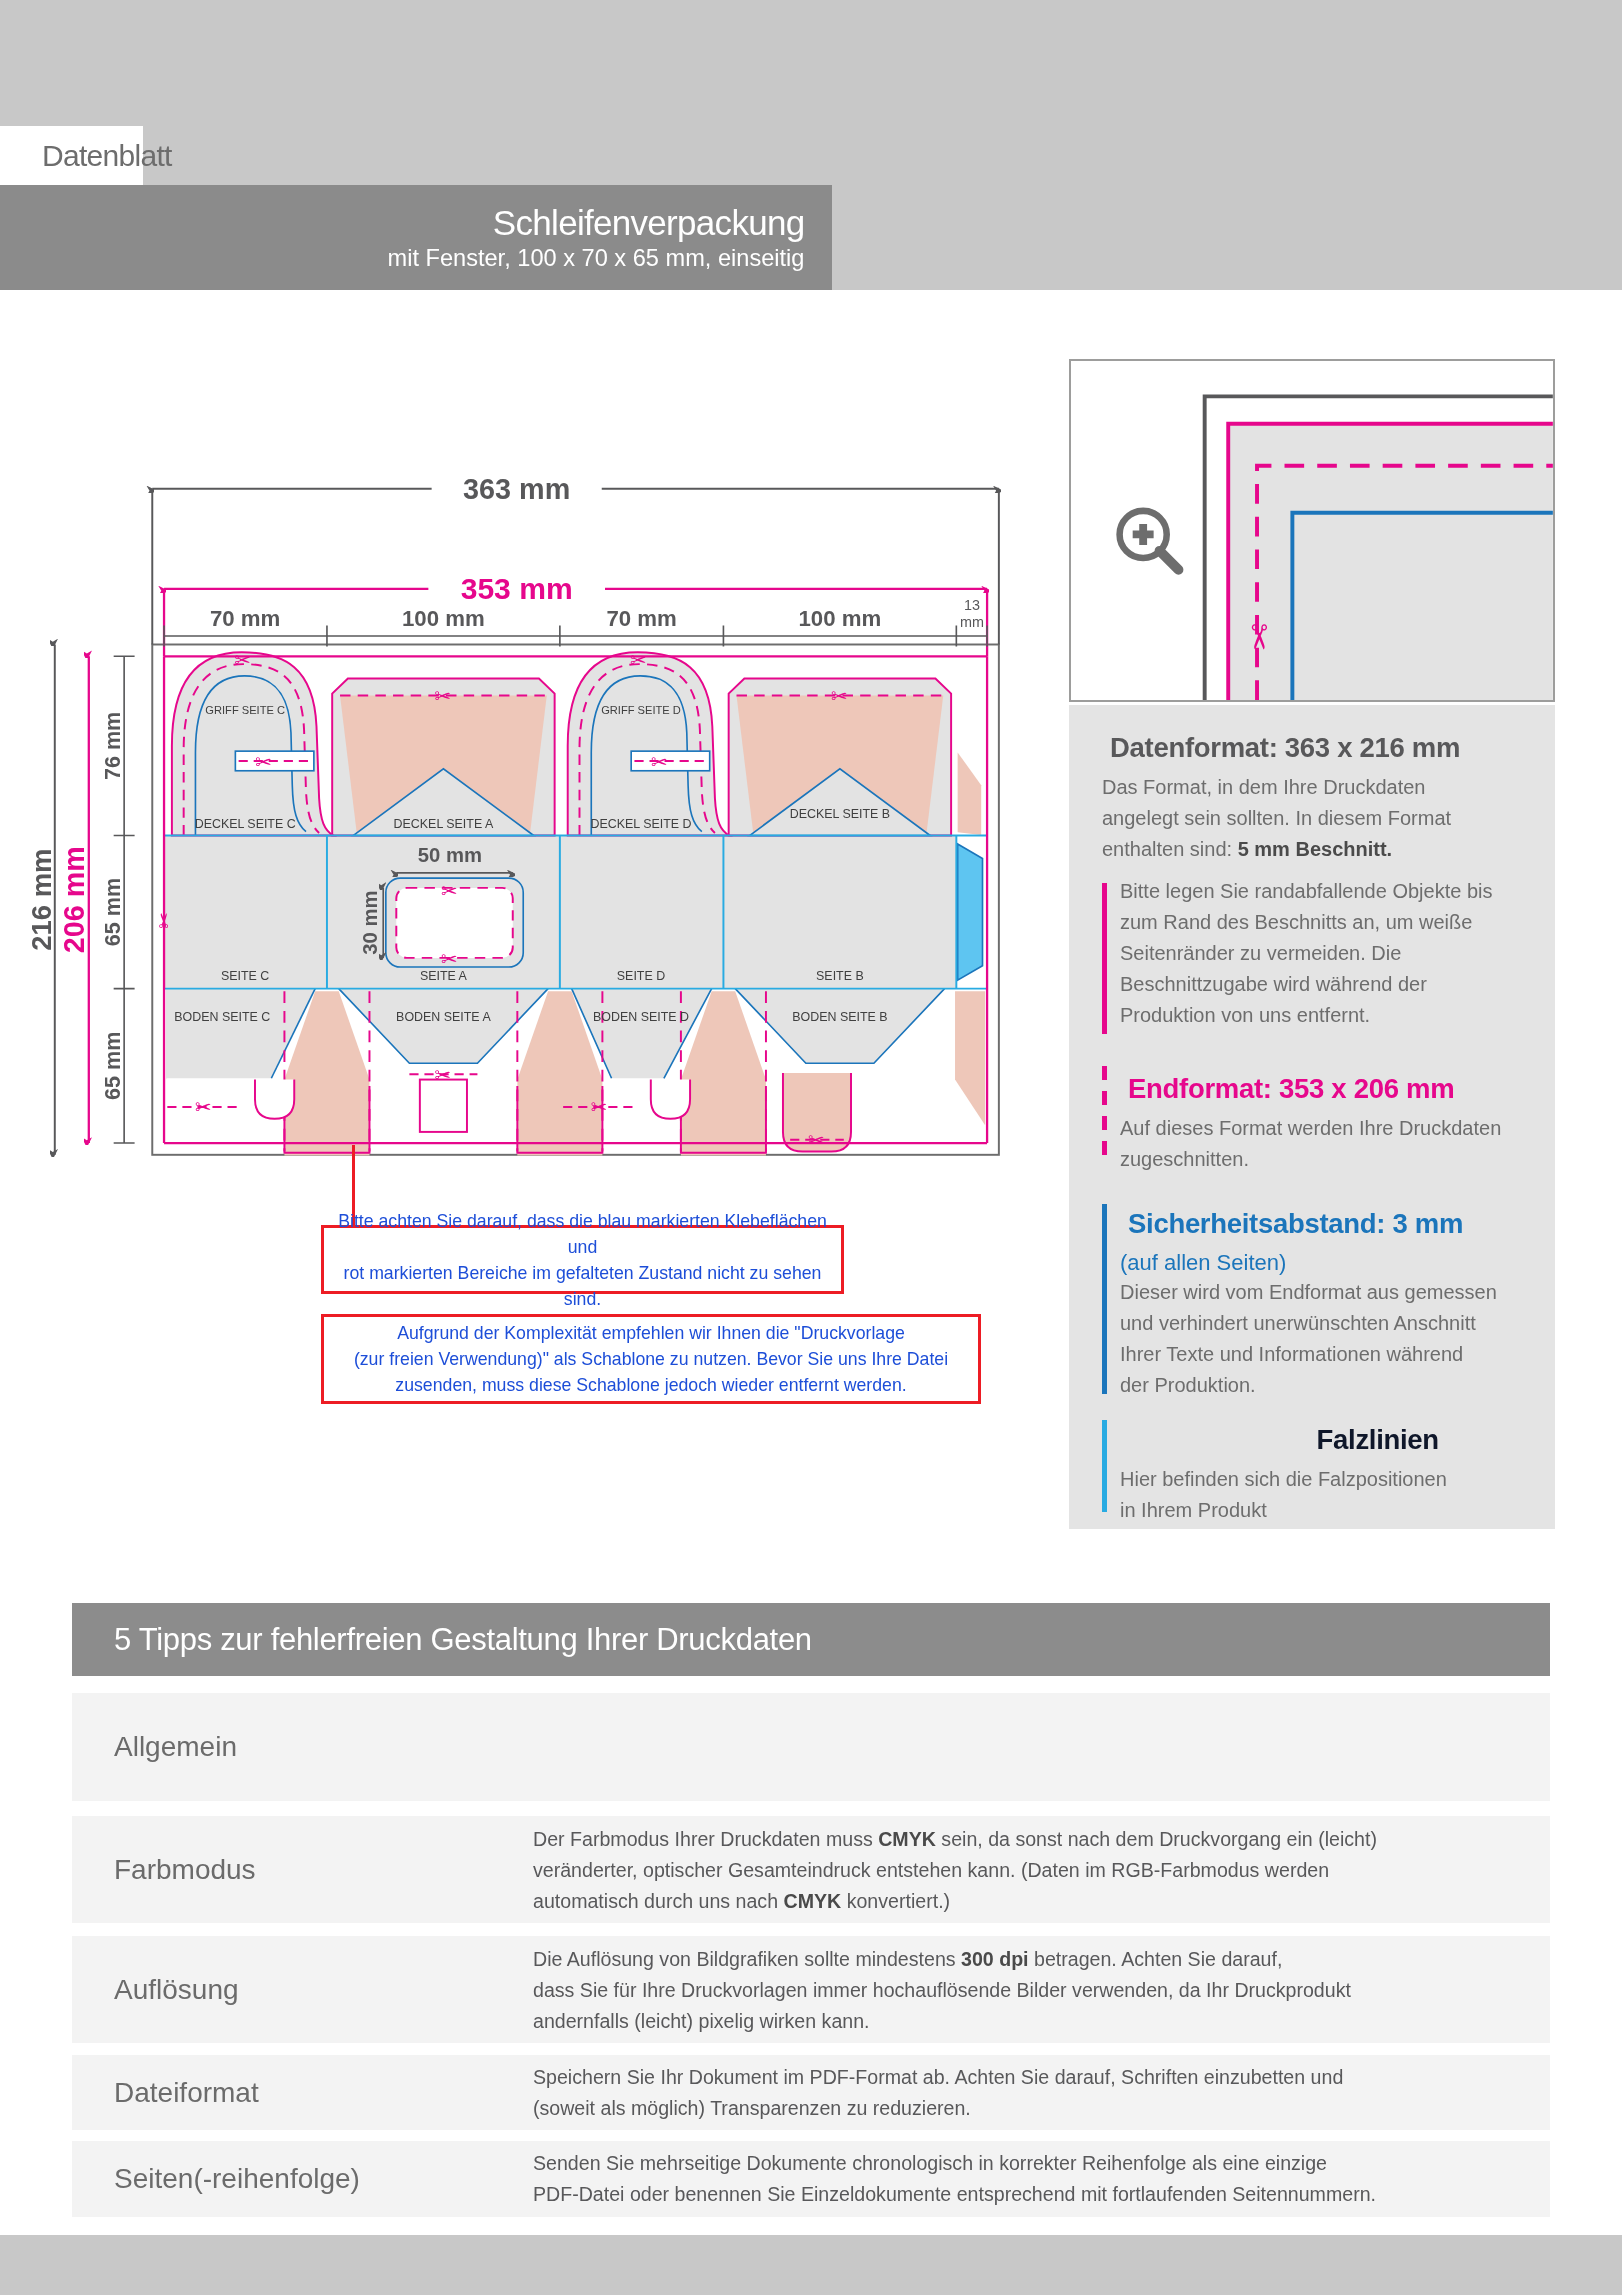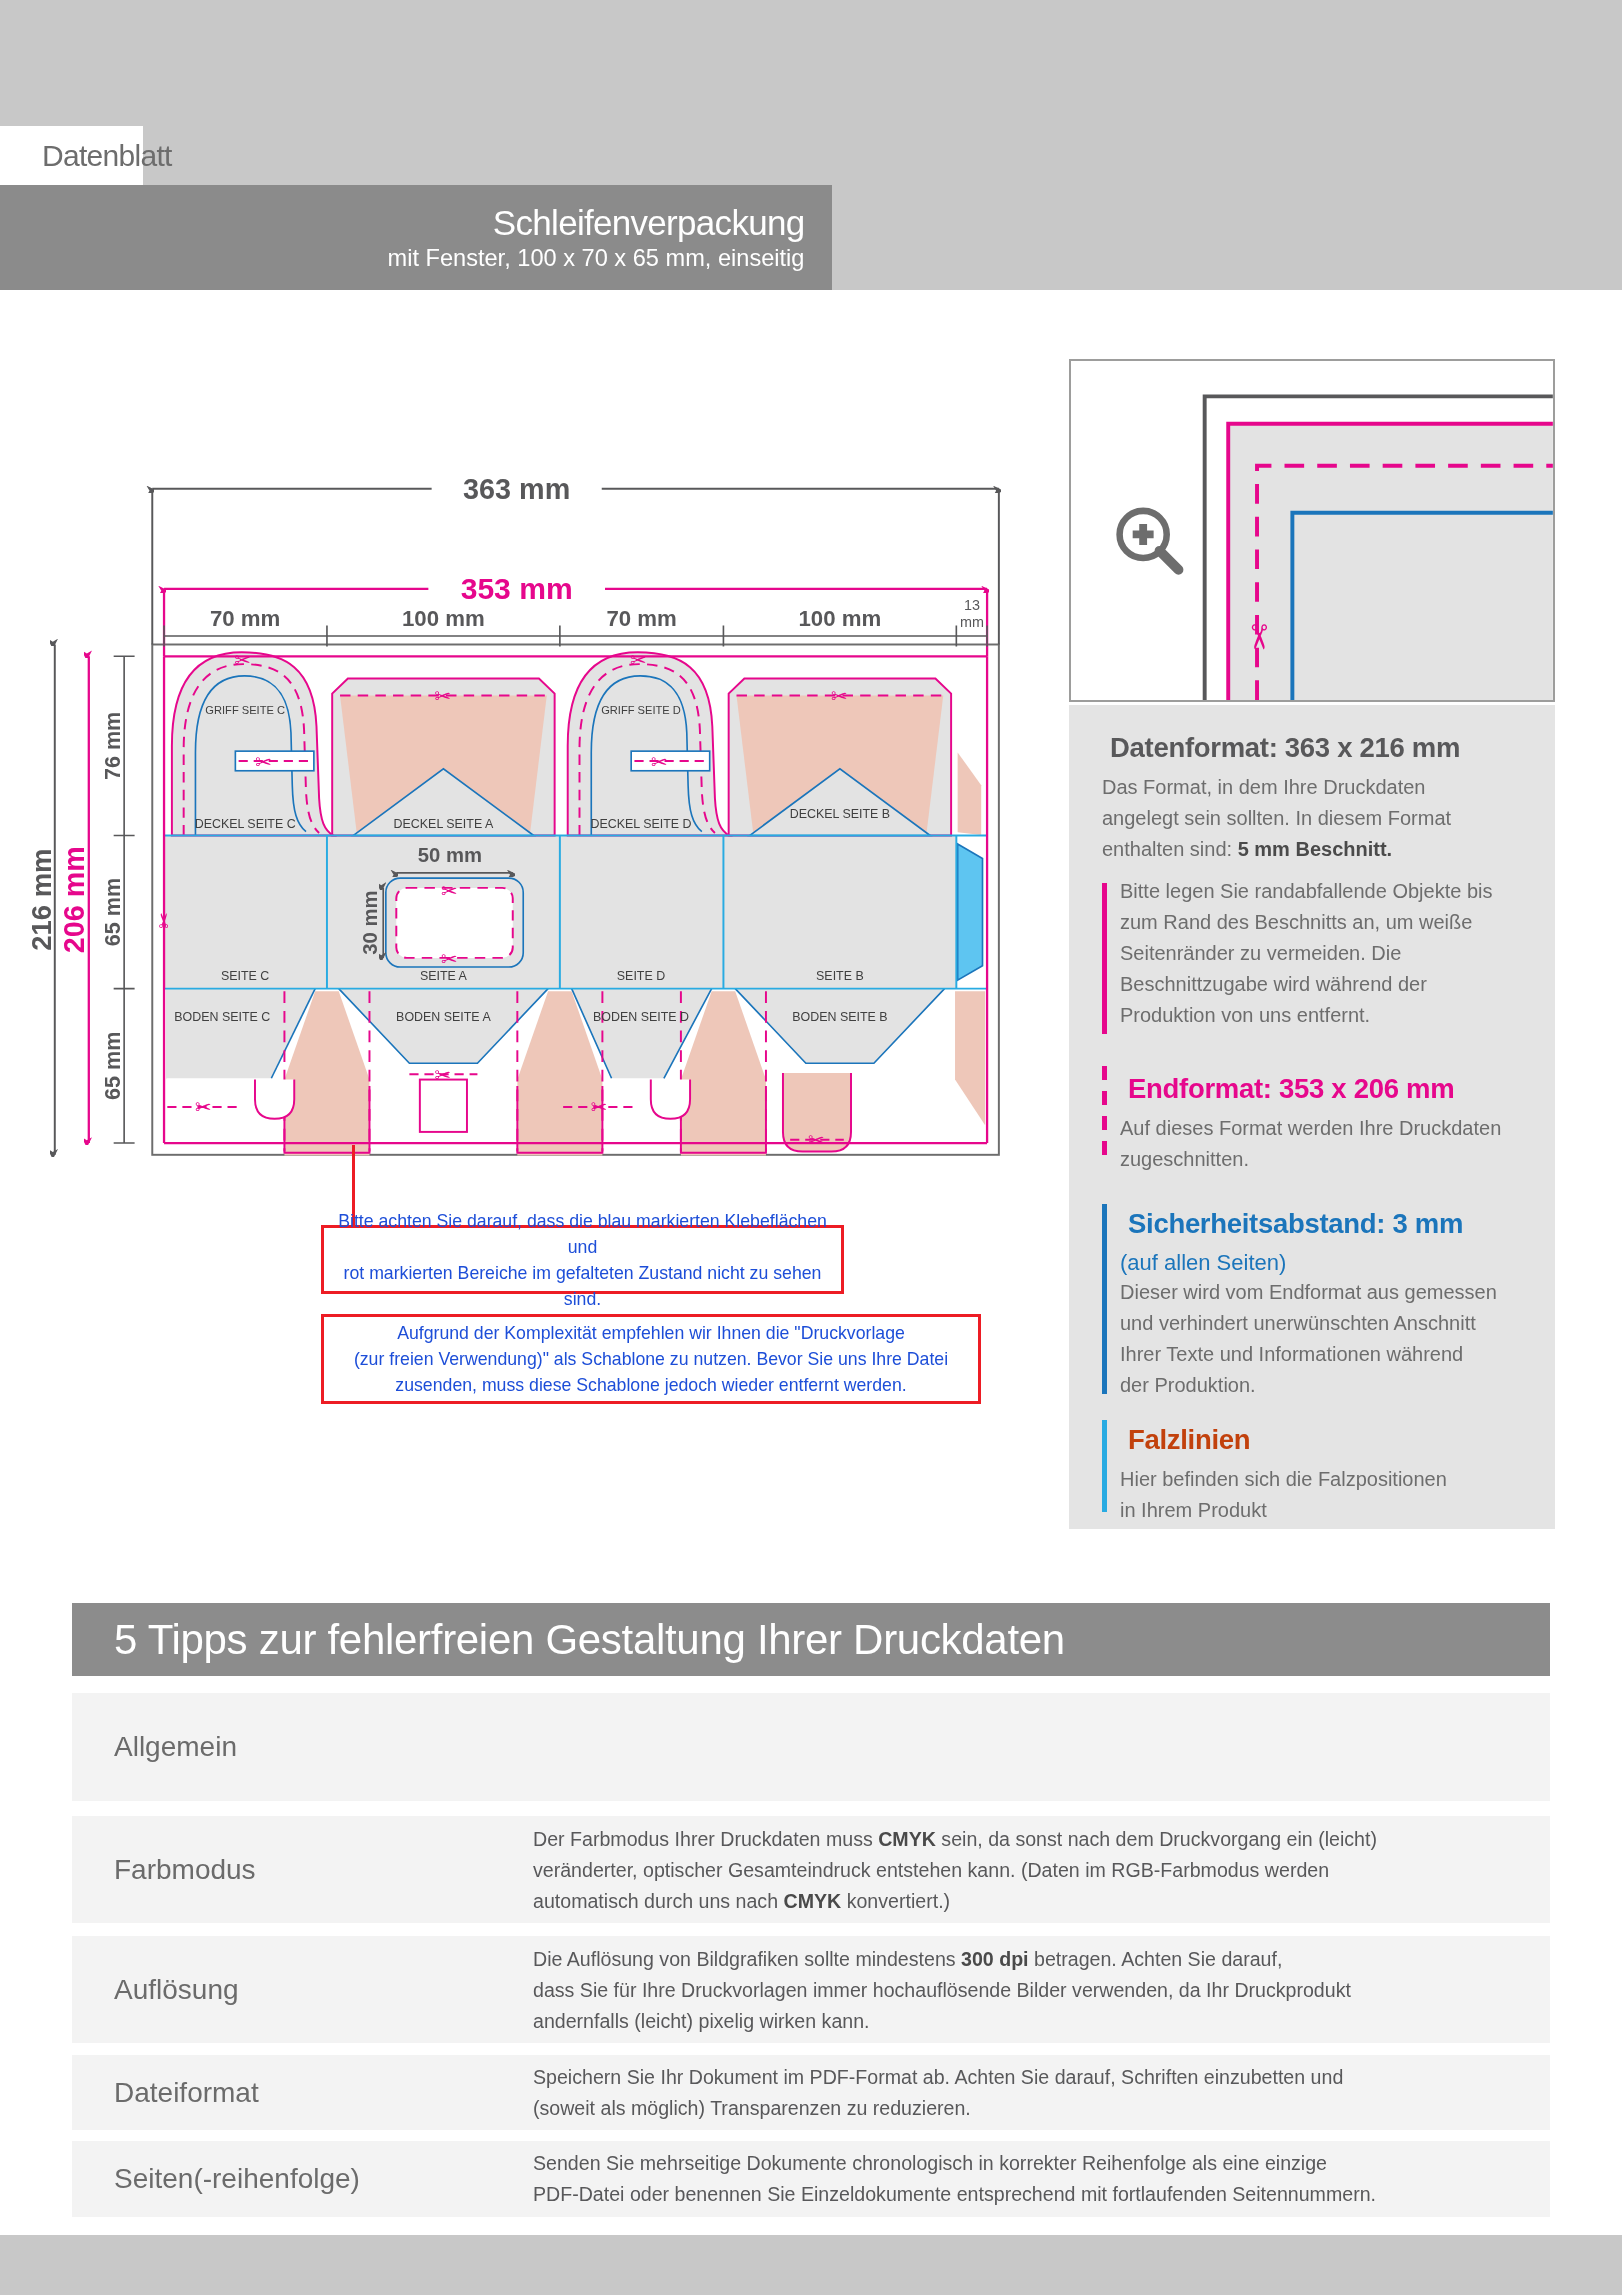--- a/index.html
+++ b/index.html
@@ -35,21 +35,21 @@
   #zoom-box{left:1069px;top:359px;width:486px;height:343px;background:#fff;border:2px solid #9d9d9c;box-sizing:border-box;}
   #info-panel{left:1069px;top:705px;width:486px;height:824px;background:#e4e4e4;}
   .sect{position:absolute;left:33px;}
   .sect h3{margin:8px;font-size:27.5px;line-height:33px;font-weight:700;color:#58585a;letter-spacing:-0.3px;}
   .sect .sub{font-size:22px;line-height:29px;}
   .sect .body{font-size:20px;line-height:31px;color:#6d6d6d;}
   .bar{position:absolute;width:4.6px;}
   
   #tips-banner{left:72px;top:1603px;width:1478px;height:73px;background:#8c8c8c;color:#fff;
      display:flex;align-items:center;}
-  #tips-banner span{margin-left:42px;font-size:42px;letter-spacing:-0.3px;}
+  #tips-banner span{margin-left:42px;font-size:31px;letter-spacing:-0.3px;}
   .tip-row{position:absolute;left:72px;width:1478px;background:#f3f3f3;}
   .tip-label{position:absolute;left:42px;top:50%;transform:translateY(-50%);font-size:28px;color:#6b6b6b;}
   .tip-body{position:absolute;left:461px;top:50%;transform:translateY(-50%);width:968px;
      font-size:19.6px;line-height:31px;color:#58585a;}
   .b{font-weight:700;color:#4a4a4a;}
   #footer{left:0;top:2235px;width:1623px;height:61px;background:#c8c8c8;}
 </style>
 </head>
 <body>
 
@@ -298,21 +298,21 @@
       <h3 style="color:#1b75bb;">Sicherheitsabstand: 3 mm</h3>
       <div class="sub" style="color:#1b75bb;">(auf allen Seiten)</div>
       <div class="body">Dieser wird vom Endformat aus gemessen</div>
       <div class="body">und verhindert unerwünschten Anschnitt</div>
       <div class="body">Ihrer Texte und Informationen während</div>
       <div class="body">der Produktion.</div>
     </div>
 
     <div class="bar" style="left:33px;top:715px;height:92px;background:#29abe2;"></div>
     <div class="sect" style="top:710px;left:51px;">
-      <h3 style="color:#c2410c;">Falzlinien</h3>
+      <h3 style="color:#0f172a;text-align:right;">Falzlinien</h3>
       <div class="body">Hier befinden sich die Falzpositionen</div>
       <div class="body">in Ihrem Produkt</div>
     </div>
   </div>
 
   <div class="abs" id="tips-banner">
     <span>5 Tipps zur fehlerfreien Gestaltung Ihrer Druckdaten</span>
   </div>
 
   <div class="tip-row" style="top:1693px;height:108px;">

